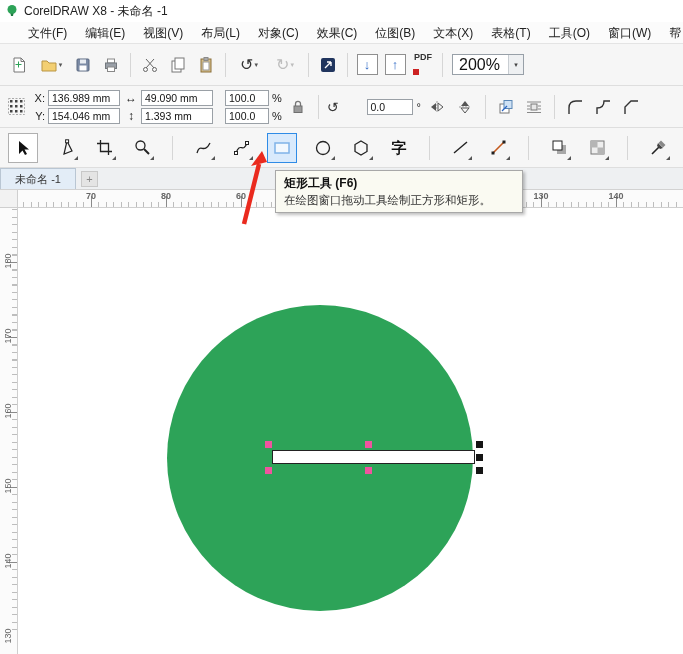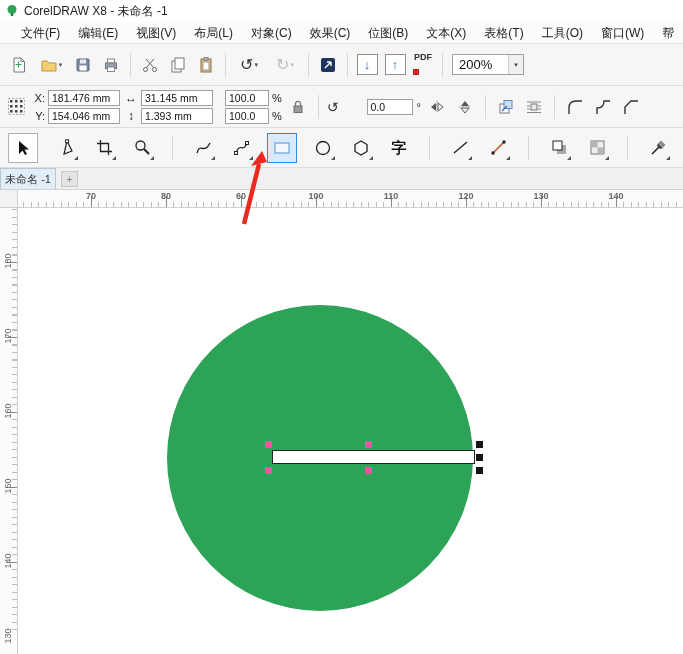--- a/index.html
+++ b/index.html
@@ -3,41 +3,41 @@
 <meta charset="utf-8">
 <style>
   * { margin:0; padding:0; box-sizing:border-box; }
   html,body { width:683px; height:654px; }
   body { font-family:"Liberation Sans","DejaVu Sans",sans-serif; }
   .app { position:relative; width:683px; height:654px; background:#fff; overflow:hidden; font-size:12px; color:#1a1a1a; }
 
   
   .titlebar { position:absolute; left:0; top:0; width:683px; height:22px; background:#fff; display:flex; align-items:center; padding-left:5px; gap:5px; }
   .titlebar .title { font-size:12px; color:#222; }
-  .menubar { position:absolute; left:0; top:22px; width:683px; height:22px; background:#fbfbfb; border-bottom:1px solid #e4e4e4; display:flex; align-items:center; padding-left:12px; }
+  .menubar { position:absolute; left:0; top:22px; width:683px; height:22px; background:#fbfbfb; border-bottom:1px solid #e4e4e4; display:flex; align-items:center; padding-left:19px; }
   .menu-item { padding:0 9px; font-size:12px; height:22px; line-height:22px; color:#222; cursor:default; white-space:nowrap; }
   .bar { position:absolute; left:0; width:683px; background:#f6f6f6; display:flex; align-items:center; }
   .std { top:44px; height:42px; border-bottom:1px solid #dedede; padding-left:6px; gap:2px; }
   .prop { top:86px; height:42px; border-bottom:1px solid #dedede; padding-left:4px; gap:4px; }
   .toolbox { top:128px; height:40px; border-bottom:1px solid #dedede; padding-left:8px; gap:14px; }
 
   .sep { width:1px; height:24px; background:#d6d6d6; margin:0 4px; flex:0 0 auto; }
   .tbtn { width:26px; height:26px; border:0; background:transparent; display:flex; align-items:center; justify-content:center; flex:0 0 auto; }
   .tbtn.wide { width:34px; }
   .caret { font-size:7px; color:#555; margin-left:1px; }
   .caret.dis { color:#bdbdbd; }
   .glyph-undo { font-size:16px; color:#333; line-height:1; }
   .glyph-redo { font-size:16px; color:#bdbdbd; line-height:1; }
   .boxed { width:21px; height:21px; border:1px solid #8f8f8f; background:#fff; display:flex; align-items:center; justify-content:center; }
   .io-arrow { font-size:13px; font-weight:bold; color:#2b66c4; line-height:1; }
   .pdfbtn { position:relative; width:26px; height:26px; display:flex; align-items:flex-start; justify-content:center; }
   .pdf-text { font-size:9px; font-weight:bold; color:#333; letter-spacing:0; }
   .pdf-mark { position:absolute; left:3px; bottom:3px; width:6px; height:6px; background:#cc2222; }
   .combo { width:72px; height:21px; background:#fff; border:1px solid #98a0a8; display:flex; align-items:center; margin-left:3px; }
-  .combo .val { flex:1; font-size:13px; padding-left:6px; color:#111; }
+  .combo .val { flex:1; font-size:16px; padding-left:6px; color:#111; }
   .combo .dd { width:15px; height:100%; background:#eef0f2; border-left:1px solid #c8cdd2; display:flex; align-items:center; justify-content:center; font-size:7px; color:#444; }
 
   
   .stack { display:flex; flex-direction:column; gap:2px; justify-content:center; }
   .prow { display:flex; align-items:center; gap:3px; height:16px; }
   .plabel { font-size:11px; color:#222; width:13px; text-align:right; }
   .picon { font-size:12px; color:#222; width:14px; text-align:center; }
   .fbox { height:16px; background:#fff; border:1px solid #9aa0a6; font-size:10.5px; line-height:14px; padding:0 3px; color:#111; }
   .fbox.w74 { width:72px; }
   .fbox.w46 { width:44px;margin-left:8px; }
@@ -47,21 +47,21 @@
 
   
   .tool { position:relative; width:24px; height:28px; border:0; background:transparent; display:flex; align-items:center; justify-content:center; flex:0 0 auto; }
   .tool.flyout::after { content:""; position:absolute; right:0px; bottom:2px; border-left:4px solid transparent; border-bottom:4px solid #555; }
   .pickbox { width:30px; height:30px; border:1px solid #b0b0b0; background:#fff; margin-right:2px; }
   .tool.active { width:30px; height:30px; border:1.5px solid #2e8be6; background:#d9eafc; }
   .text-glyph { font-size:15px; font-weight:bold; color:#111; line-height:1; }
 
   
   .tabrow { position:absolute; left:0; top:168px; width:683px; height:22px; background:#eef0f2; border-bottom:1px solid #d2d2d2; display:flex; align-items:flex-end; }
-  .doctab { width:56px; height:21px; background:#e3edf7; border:1px solid #b9c6d3; border-bottom:0; font-size:11px; color:#333; display:flex; align-items:center; justify-content:center; }
+  .doctab { width:76px; height:21px; background:#e3edf7; border:1px solid #b9c6d3; border-bottom:0; font-size:11px; color:#333; display:flex; align-items:center; justify-content:center; }
   .addtab { width:17px; height:16px; background:#e4e4e4; border:1px solid #c8c8c8; color:#8a8a8a; font-size:11px; line-height:14px; text-align:center; margin:0 0 2px 5px; }
 
   
   .rcorner { position:absolute; left:0; top:190px; width:18px; height:18px; background:#f2f2f2; border-right:1px solid #cfcfcf; border-bottom:1px solid #cfcfcf; }
   .hruler { position:absolute; left:18px; top:190px; width:665px; height:18px; background:#fbfbfb; border-bottom:1px solid #cfcfcf;
     background-image:
       repeating-linear-gradient(90deg,#8a8a8a 0 1px,transparent 1px 75px),
       repeating-linear-gradient(90deg,#bdbdbd 0 1px,transparent 1px 7.5px);
     background-repeat:no-repeat,no-repeat;
     background-size:100% 11px,100% 5px;
@@ -218,31 +218,31 @@
             <rect x="12" y="7" width="2.5" height="2.5"></rect>
           <rect x="2" y="12" width="2.5" height="2.5"></rect>
             <rect x="7" y="12" width="2.5" height="2.5"></rect>
             <rect x="12" y="12" width="2.5" height="2.5"></rect>
         </g>
       </svg>
     </button>
     <div class="stack">
       <div class="prow">
         <span class="plabel">X:</span>
-        <div class="fbox w74">181.476 mm</div>
+        <div class="fbox w74">136.989 mm</div>
       </div>
       <div class="prow">
         <span class="plabel">Y:</span>
         <div class="fbox w74">154.046 mm</div>
       </div>
     </div>
     <div class="stack">
       <div class="prow">
         <span class="picon">↔</span>
-        <div class="fbox w74">31.145 mm</div>
+        <div class="fbox w74">49.090 mm</div>
       </div>
       <div class="prow">
         <span class="picon">↕</span>
         <div class="fbox w74">1.393 mm</div>
       </div>
     </div>
     <div class="stack">
       <div class="prow">
         <div class="fbox w46">100.0</div>
         <span class="unit">%</span>
@@ -443,14 +443,18 @@
     <div class="handle" style="left: 458px; top: 233px; background: rgb(21, 21, 21);"></div>
     <div class="handle" style="left: 458px; top: 246px; background: rgb(21, 21, 21);"></div>
     <div class="handle" style="left: 458px; top: 259px; background: rgb(21, 21, 21);"></div>
   </div>
 
   <svg class="arrow-svg" width="38" height="84" viewBox="0 0 38 84">
     <line x1="8" y1="76" x2="23" y2="16" stroke-width="4.5" style="stroke: rgb(234, 42, 30);"></line>
     <polygon points="26,3 15,18 31,14" style="fill: rgb(234, 42, 30);"></polygon>
   </svg>
 
+  <div class="tooltip">
+    <div class="tt-title">矩形工具 (F6)</div>
+    <div class="tt-body">在绘图窗口拖动工具绘制正方形和矩形。</div>
+  </div>
 
 </div>
 
 </body></html>

